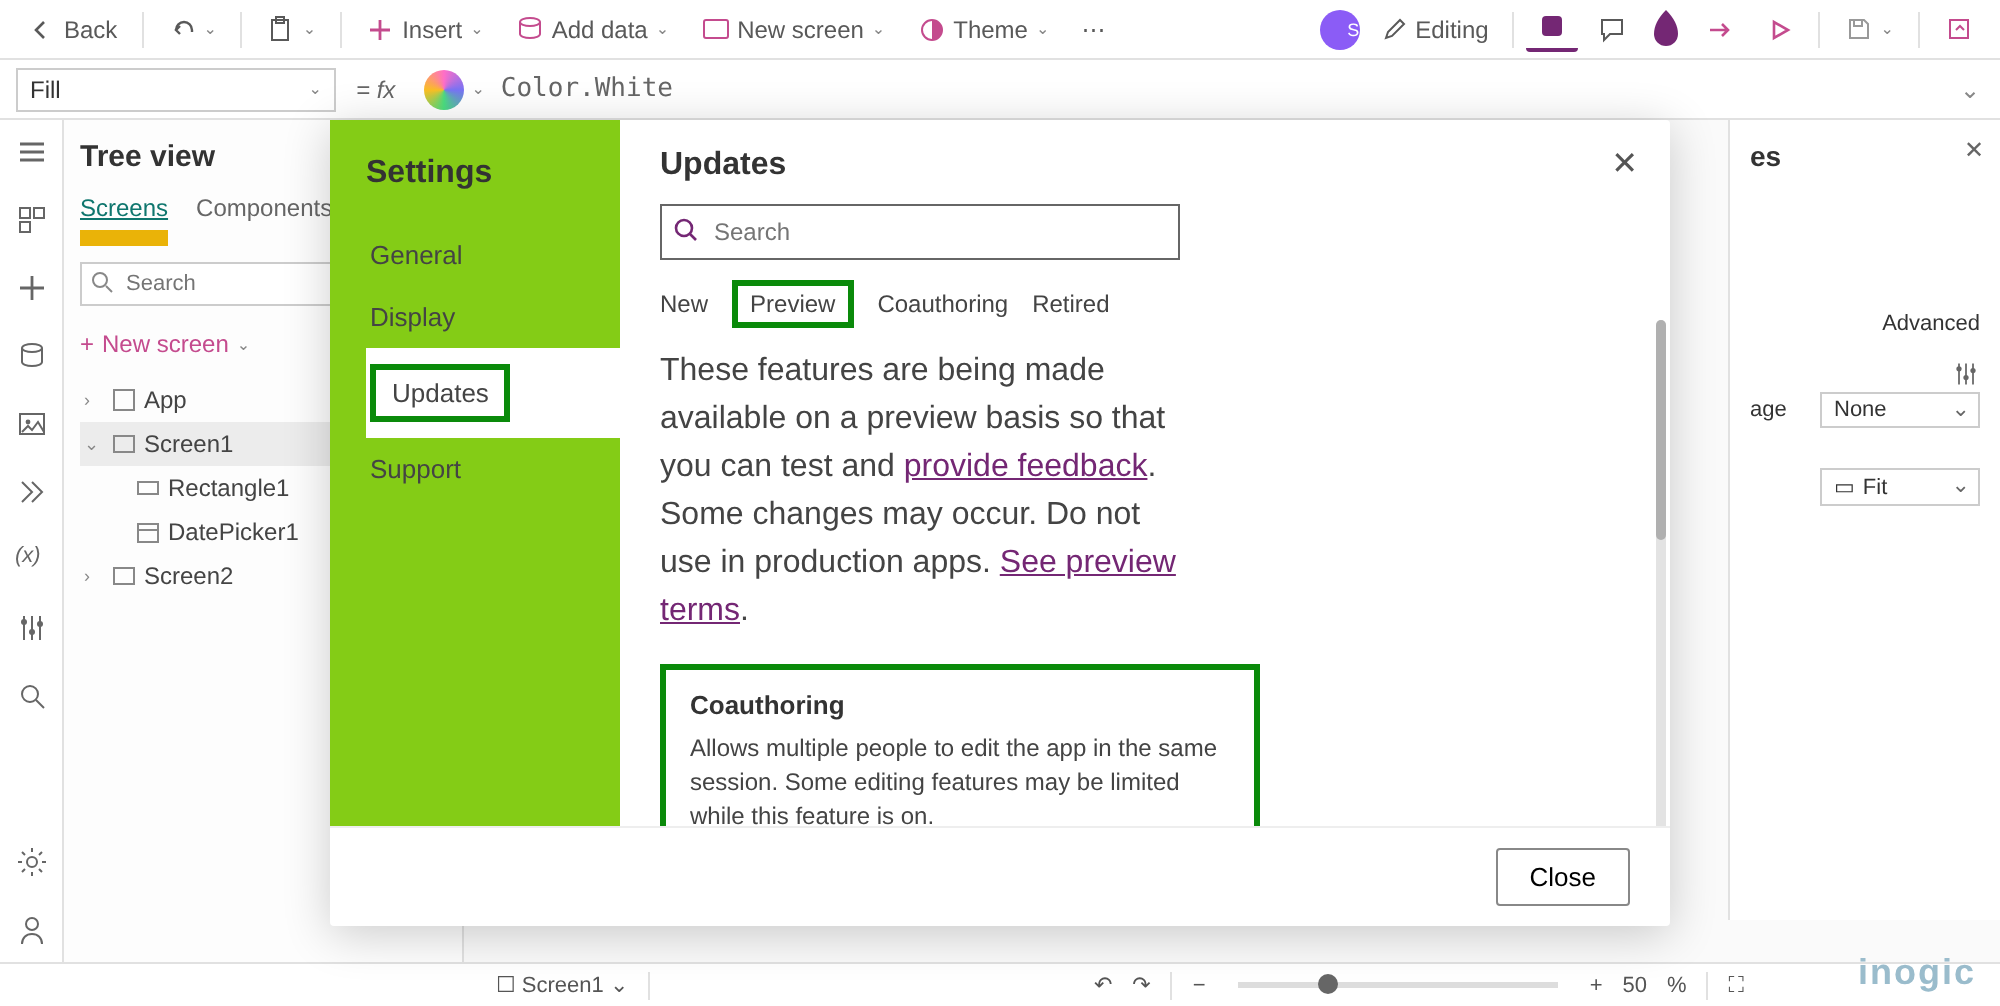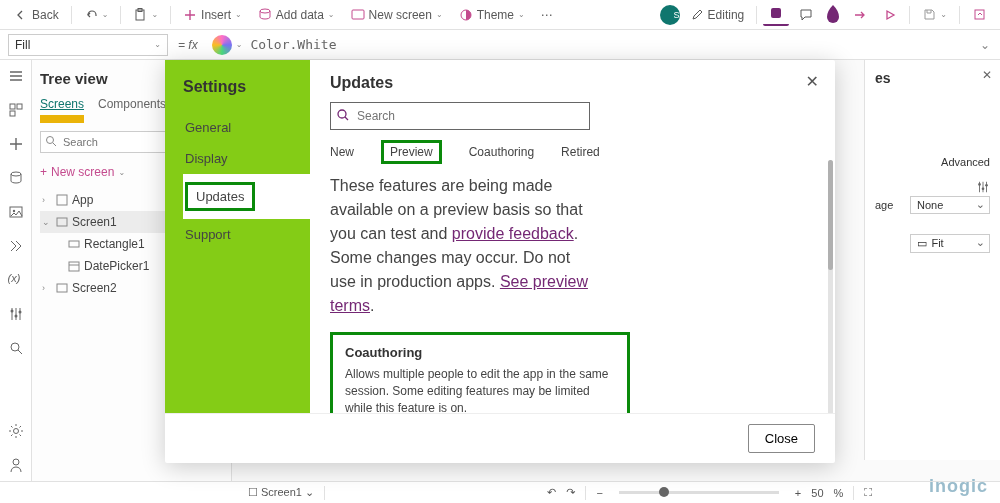--- a/index.html
+++ b/index.html
@@ -5,21 +5,21 @@
   * { box-sizing: border-box; margin: 0; padding: 0; font-family: "Segoe UI", Arial, sans-serif; }
   body { width: 1000px; height: 503px; overflow: hidden; background: #fff; position: relative; font-size: 12px; color: #333; }
   
   
   .top-toolbar { height: 30px; display: flex; align-items: center; padding: 0 8px; border-bottom: 1px solid #e1e1e1; gap: 4px; }
   .top-toolbar .sep { width: 1px; height: 18px; background: #e1e1e1; margin: 0 2px; }
   .tb-btn { display: flex; align-items: center; gap: 4px; padding: 3px 6px; cursor: pointer; border-radius: 2px; color: #595959; }
   .tb-icon { width: 14px; height: 14px; display: inline-flex; align-items: center; justify-content: center; }
   .chev { font-size: 8px; color: #888; }
   .spacer { flex: 1; }
-  .avatar-ss { width: 20px; height: 20px; background: #0f766e; border-radius: 50%; color: #fff; display: flex; align-items: center; justify-content: center; font-size: 9px; padding-left: 20px; }
+  .avatar-ss { width: 20px; height: 20px; background: #8b5cf6; border-radius: 50%; color: #fff; display: flex; align-items: center; justify-content: center; font-size: 9px; padding-left: 20px; }
   .editing-underline { border-bottom: 2px solid #742774; padding-bottom: 4px; }
   .logo-drop { width: 20px; height: 24px; }
 
   
   .formula-bar { height: 30px; display: flex; align-items: center; border-bottom: 1px solid #e1e1e1; }
   .prop-select { width: 160px; height: 22px; margin-left: 8px; border: 1px solid #ccc; padding: 0 6px; display: flex; align-items: center; justify-content: space-between; font-size: 12px; color: #333; }
   .fx-label { padding: 0 10px; font-style: italic; color: #666; }
   .fx-icon { width: 20px; height: 20px; border-radius: 50%; display: inline-block; background: conic-gradient(#ff6ec7, #7873f5, #4ade80, #fbbf24, #ff6ec7); margin: 0 4px; }
   .formula-input { flex: 1; padding: 0 8px; font-family: Consolas, monospace; color: #666; font-size: 13px; }
   .formula-right { padding: 0 10px; color: #888; }
@@ -70,21 +70,21 @@
   .modal-side-item.active { background: #fff; font-weight: 400; width: calc(100% + 0px); }
   .updates-highlight { border: 3px solid #0a8a0a; padding: 4px 8px; display: inline-block; }
   
   .modal-main { flex: 1; padding: 14px 20px 0 20px; overflow-y: auto; position: relative; }
   .modal-close { position: absolute; right: 16px; top: 12px; cursor: pointer; color: #555; font-size: 16px; }
   .modal-main h3 { font-size: 16px; font-weight: 600; margin-bottom: 10px; }
   .modal-search { width: 260px; height: 28px; border: 1px solid #666; padding: 0 6px 0 26px; font-size: 12px; }
   .modal-search-wrap { position: relative; margin-bottom: 10px; }
   .modal-search-wrap .sicon { position: absolute; left: 6px; top: 6px; color: #742774; }
   
-  .settings-tabs { display: flex; gap: 27px; margin-bottom: 10px; font-size: 12px; align-items: center; }
+  .settings-tabs { display: flex; gap: 12px; margin-bottom: 10px; font-size: 12px; align-items: center; }
   .stab { color: #444; cursor: pointer; padding: 2px 0; }
   .preview-highlight { border: 3px solid #0a8a0a; padding: 2px 6px; }
   
   .settings-intro { font-size: 16px; color: #444; max-width: 270px; line-height: 1.5; margin-bottom: 14px; }
   .settings-intro a { color: #742774; text-decoration: underline; }
   
   .feature-box { border: 3px solid #0a8a0a; padding: 10px 12px; max-width: 300px; margin-bottom: 16px; }
   .feature-box h4 { font-size: 13px; font-weight: 600; margin-bottom: 6px; }
   .feature-box p { font-size: 12px; color: #444; line-height: 1.4; margin-bottom: 4px; }
   .feature-box a { color: #742774; text-decoration: underline; font-size: 10px; }

